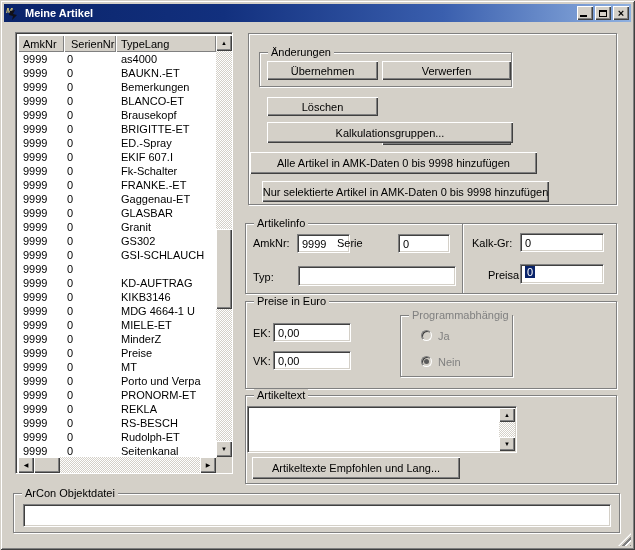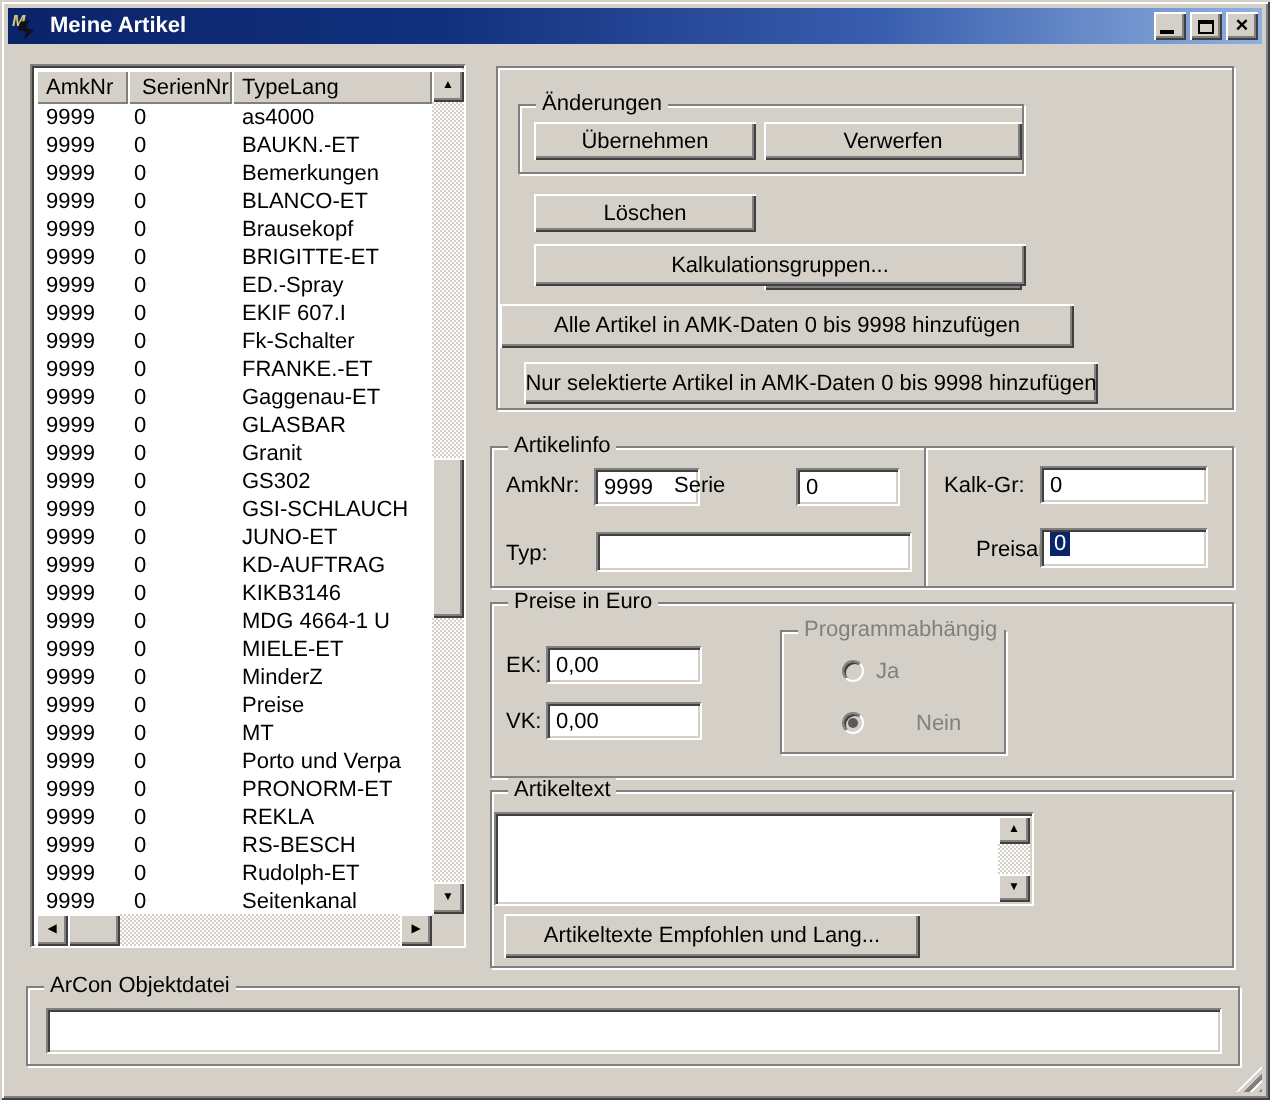--- a/index.html
+++ b/index.html
@@ -85,31 +85,31 @@
   #lbl-typ{left:253px;top:271px;}
   #in-typ{left:298px;top:266px;width:158px;height:20px;}
   #lbl-preisart{left:472px;top:269px;margin-left:16px;}
   #box-preisart{left:520px;top:264px;width:84px;height:20px;}
   #box-preisart .sel{background:#0a246a;color:#fff;padding:0 2px;}
   #grp-preise{left:245px;top:301px;width:372px;height:88px;}
   #lbl-ek{left:253px;top:327px;}
   #in-ek{left:273px;top:323px;width:78px;height:19px;}
   #lbl-vk{left:253px;top:355px;}
   #in-vk{left:273px;top:351px;width:78px;height:19px;}
-  #grp-prog{left:390px;top:315px;width:113px;height:62px;}
+  #grp-prog{left:400px;top:315px;width:113px;height:62px;}
   #grp-prog .gcap{color:#808080;}
   .radio{position:absolute;width:11px;height:11px;border-radius:50%;background:#d4d0c8;
        border:1px solid;border-color:#808080 #fff #fff #808080;
        box-shadow:inset 1px 1px 0 #404040;}
   .radio.checked::after{content:'';position:absolute;left:2px;top:2px;width:5px;height:5px;
        border-radius:50%;background:#5a5a5a;}
   #radio-ja{left:421px;top:330px;}
   #rlbl-ja{left:438px;top:330px;color:#808080;}
   #radio-nein{left:421px;top:356px;}
-  #rlbl-nein{left:438px;top:356px;color:#808080;margin-left:20px;}
+  #rlbl-nein{left:438px;top:356px;color:#808080;}
   #grp-artikeltext{left:245px;top:395px;width:372px;height:89px;}
   #multibox{position:absolute;left:247px;top:406px;width:270px;height:47px;background:#fff;
        border:1px solid;border-color:#808080 #fff #fff #808080;
        box-shadow:inset 1px 1px 0 #404040, inset -1px -1px 0 #d4d0c8;}
   #multibox textarea{position:absolute;left:2px;top:2px;width:248px;height:41px;border:none;
        resize:none;outline:none;font-size:11px;background:#fff;}
   #mb-vscroll{position:absolute;right:1px;top:1px;width:16px;height:43px;}
   #btn-empfohlen{left:252px;top:457px;width:208px;height:22px;}
   #grp-arcon{left:13px;top:493px;width:607px;height:40px;}
   #in-arcon{left:23px;top:504px;width:588px;height:23px;}
@@ -220,21 +220,20 @@
             <div class="lcell c2">GS302</div>
           </div>
           <div class="lrow">
             <div class="lcell c0">9999</div>
             <div class="lcell c1">0</div>
             <div class="lcell c2">GSI-SCHLAUCH</div>
           </div>
           <div class="lrow">
             <div class="lcell c0">9999</div>
             <div class="lcell c1">0</div>
-            <div class="lcell c2">JUNO-ET</div>
           </div>
           <div class="lrow">
             <div class="lcell c0">9999</div>
             <div class="lcell c1">0</div>
             <div class="lcell c2">KD-AUFTRAG</div>
           </div>
           <div class="lrow">
             <div class="lcell c0">9999</div>
             <div class="lcell c1">0</div>
             <div class="lcell c2">KIKB3146</div>

